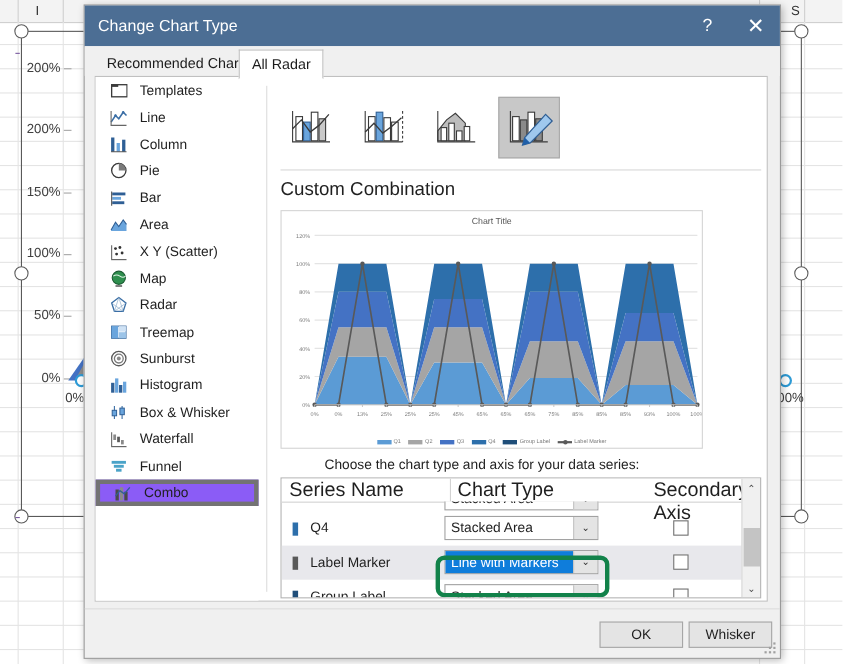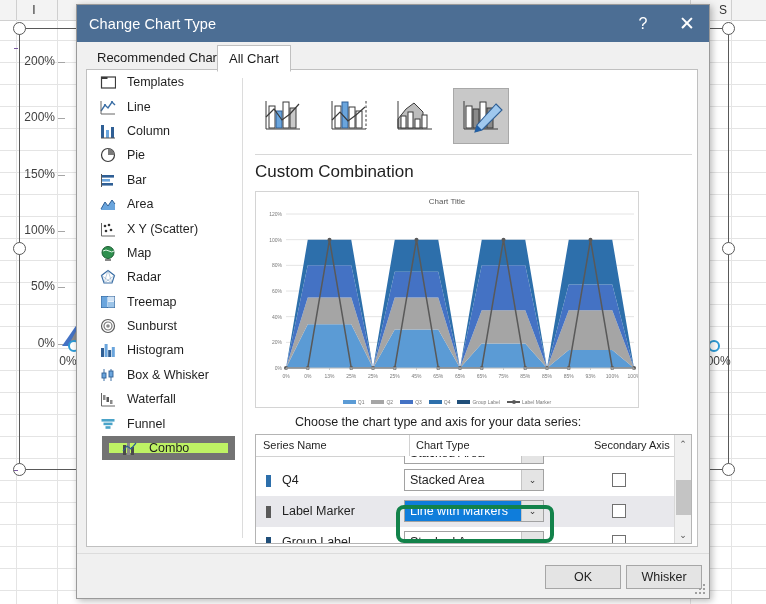--- a/index.html
+++ b/index.html
@@ -84,21 +84,21 @@
 
   
   #navlist{
     position:absolute;left:0;top:0;width:148px;height:476px;
     background:#ffffff;
   }
   .nav-item{
     position:relative;height:24.4px;display:flex;align-items:center;
     padding-left:12px;cursor:default;box-sizing:border-box;
   }
-  .nav-item.selected{background:#bef264;border:7px solid #737373;margin-left:15px;}
+  .nav-item.selected{background:#8b5cf6;border:4px solid #737373;}
   .nav-icon{
     width:17px;height:17px;margin-right:11px;flex:0 0 17px;
     display:flex;align-items:center;justify-content:center;
   }
   .nav-label{font-size:12.5px;color:#1f1f1f;white-space:nowrap;}
   #nav-divider{
     position:absolute;left:155px;top:8px;width:1px;height:460px;background:#dcdcdc;
   }
 
   
@@ -154,21 +154,21 @@
     position:absolute;left:5px;top:364px;width:437px;height:110px;
     border:1px solid #b4b4b4;box-sizing:border-box;background:#ffffff;
     overflow:hidden;
   }
   #thead{
     position:relative;height:21px;background:#ffffff;
     border-bottom:1px solid #d2d2d2;
   }
   .th{
     position:absolute;top:0;height:21px;line-height:21px;
-    font-size:11px;color:#1f1f1f;box-sizing:border-box;
+    font-size:18px;color:#1f1f1f;box-sizing:border-box;
   }
   #th-series{left:7px;}
   #th-charttype{left:153px;padding-left:6px;border-left:1px solid #d2d2d2;height:21px;}
   #th-secondary{left:338px;}
   .row{
     position:absolute;left:0;width:420px;height:31px;
     box-sizing:border-box;
   }
   .row.alt{background:#e8e8ec;}
   .swatch{
@@ -319,21 +319,21 @@
 <div id="dialog">
 
   <div id="titlebar">
     <span id="dialog-title">Change Chart Type</span>
     <div class="title-btn" id="help-btn">?</div>
     <div class="title-btn" id="close-btn">✕</div>
   </div>
 
   <div id="tabstrip">
     <div class="tab" id="tab-recommended">Recommended Charts</div>
-    <div class="tab" id="tab-all">All Chart</div>
+    <div class="tab" id="tab-all">All Radar</div>
   </div>
 
   <div id="panel">
 
     <div id="navlist">
         <div class="nav-item">
           <span class="nav-icon">
             <svg width="16" height="16" viewBox="0 0 16 16">
               <rect x="1.5" y="3" width="14" height="11" fill="none" stroke="#3a3a3a" stroke-width="1.2"></rect>
               <rect x="1.5" y="3" width="6" height="2" fill="#3a3a3a"></rect>

